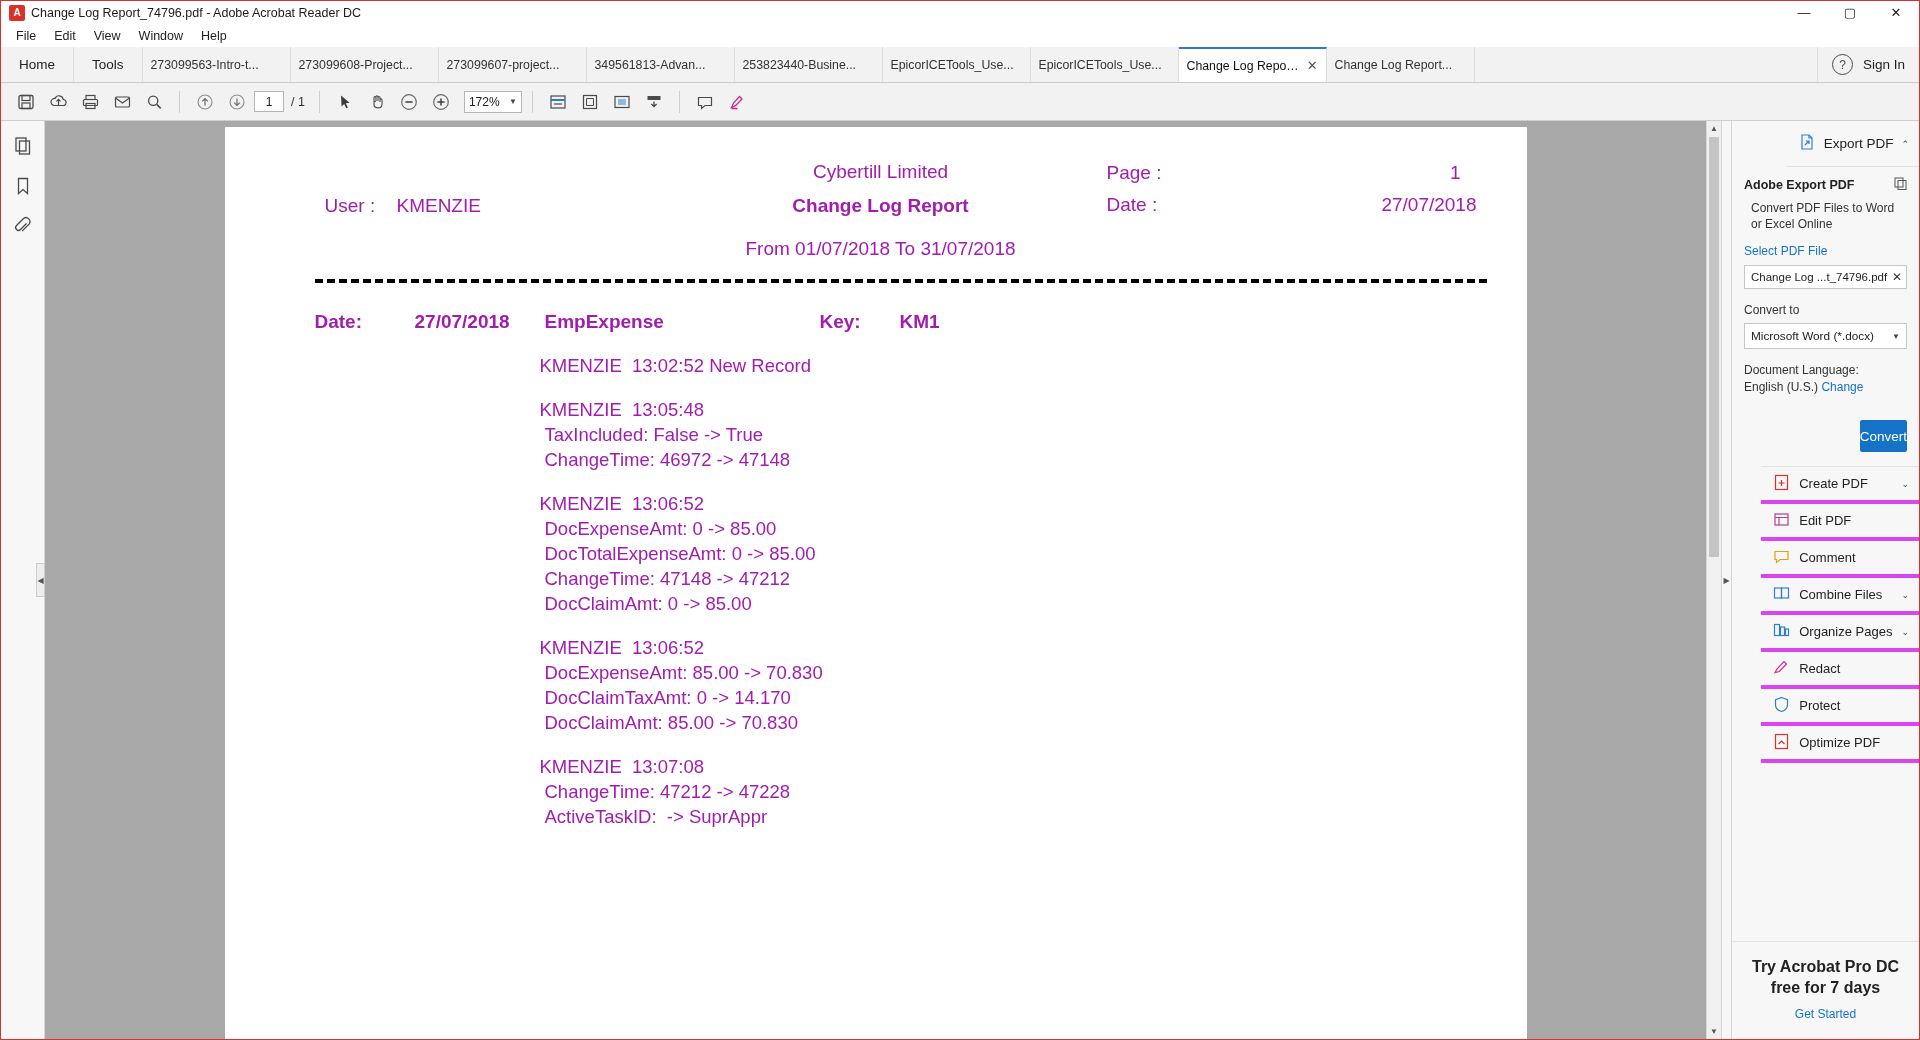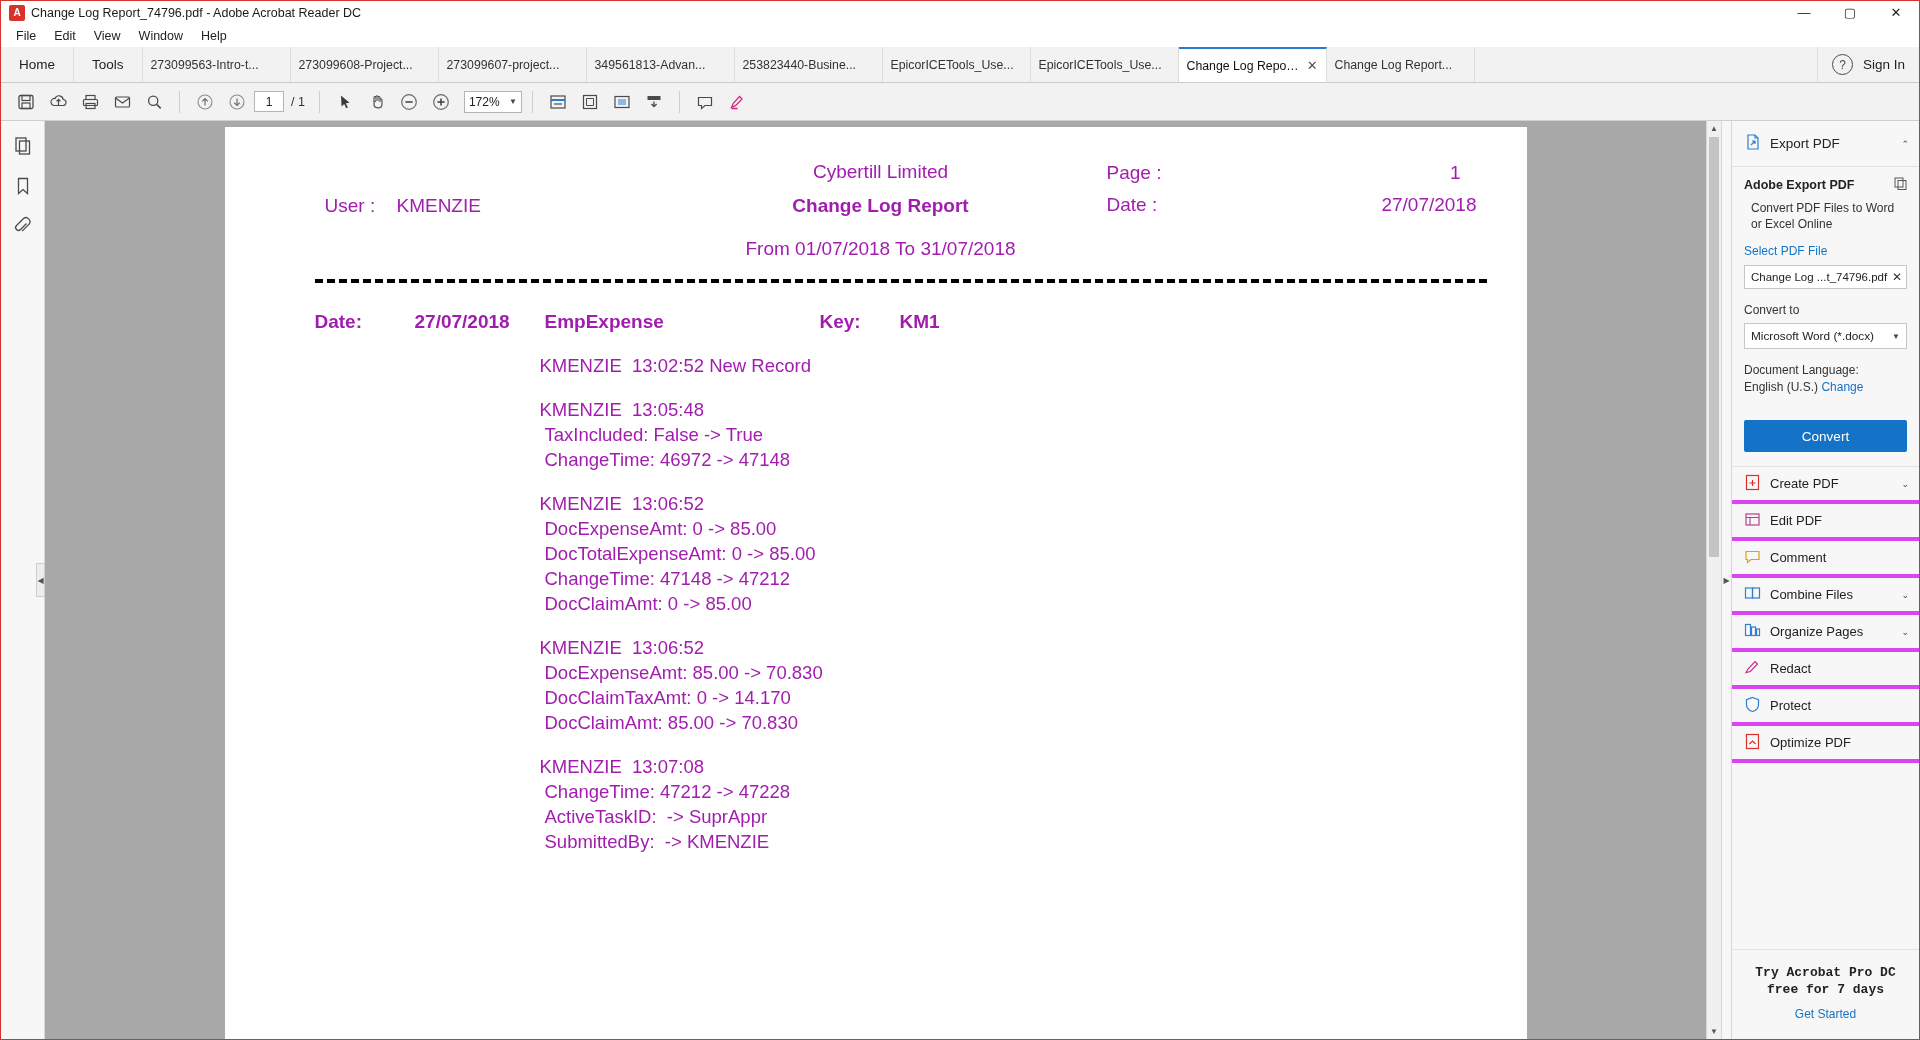--- a/index.html
+++ b/index.html
@@ -239,20 +239,21 @@
   }
 
   
   .right-panel {
     width: 188px; min-width: 188px;
     background: #f7f7f7;
     border-left: 1px solid #d6d6d6;
     display: flex; flex-direction: column;
     font-size: 12.5px; color: #222;
     position: relative;
+    align-items: flex-end;
   }
   .rp-section-header {
     display: flex; align-items: center; gap: 8px;
     padding: 12px 10px 12px 12px;
     border-bottom: 1px solid #e2e2e2;
     background: #f7f7f7;
     font-size: 13.5px;
   }
   .rp-section-header .chev { margin-left: auto; font-size: 9px; color: #444; }
   .rp-body { padding: 10px 12px 8px 12px; }
@@ -288,21 +289,21 @@
     display: flex; align-items: center; gap: 9px;
     height: 37px; padding: 0 10px 0 12px;
     border-bottom: 4px solid #d946ef;
     font-size: 13px; color: #222;
   }
   .rp-tool .chev { margin-left: auto; font-size: 9px; color: #444; }
   .rp-promo {
     margin-top: auto; padding: 14px 10px 18px 10px;
     text-align: center; border-top: 1px solid #e2e2e2;
   }
-  .rp-promo .t1 { font-size: 13px; font-weight: bold; color: #222; line-height: 1.35; font-family: Liberation Mono, monospace; }
+  .rp-promo .t1 { font-size: 16px; font-weight: bold; color: #222; line-height: 1.35; }
   .rp-promo .t2 { margin-top: 8px; font-size: 12px; color: #1473c6; }
 </style>
 </head>
 <body>
 
 <div id="app">
 
   <div class="titlebar">
     <div class="app-icon">A</div>
     <div class="title-text">Change Log Report_74796.pdf - Adobe Acrobat Reader DC</div>
@@ -552,21 +553,20 @@
           <div class="ehead">KMENZIE  13:06:52</div>
           <div class="eline">DocExpenseAmt: 85.00 -&gt; 70.830</div>
           <div class="eline">DocClaimTaxAmt: 0 -&gt; 14.170</div>
           <div class="eline">DocClaimAmt: 85.00 -&gt; 70.830</div>
         </div>
 
         <div class="entry">
           <div class="ehead">KMENZIE  13:07:08</div>
           <div class="eline">ChangeTime: 47212 -&gt; 47228</div>
           <div class="eline">ActiveTaskID:  -&gt; SuprAppr</div>
-          <div class="eline">SubmittedBy:  -&gt; KMENZIE</div>
         </div>
 
       </div>
     </div>
 
     <div class="doc-scroll">
       <div class="arrow">▲</div>
       <div class="thumb"></div>
       <div class="arrow bottom">▼</div>
     </div>

